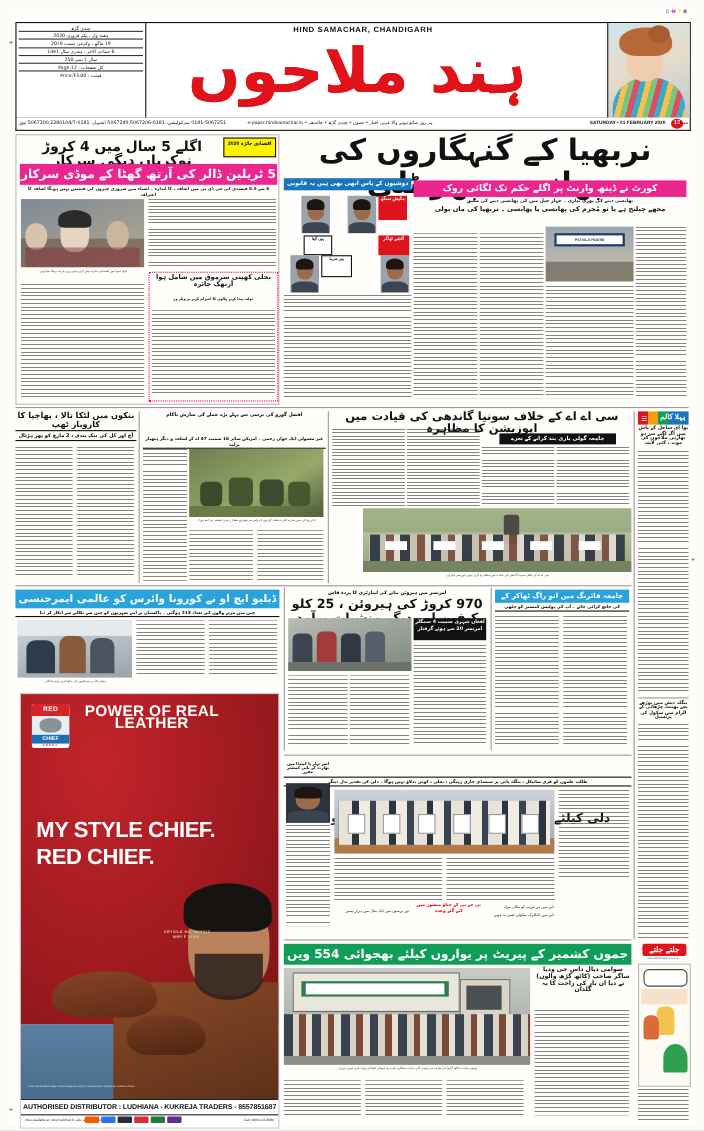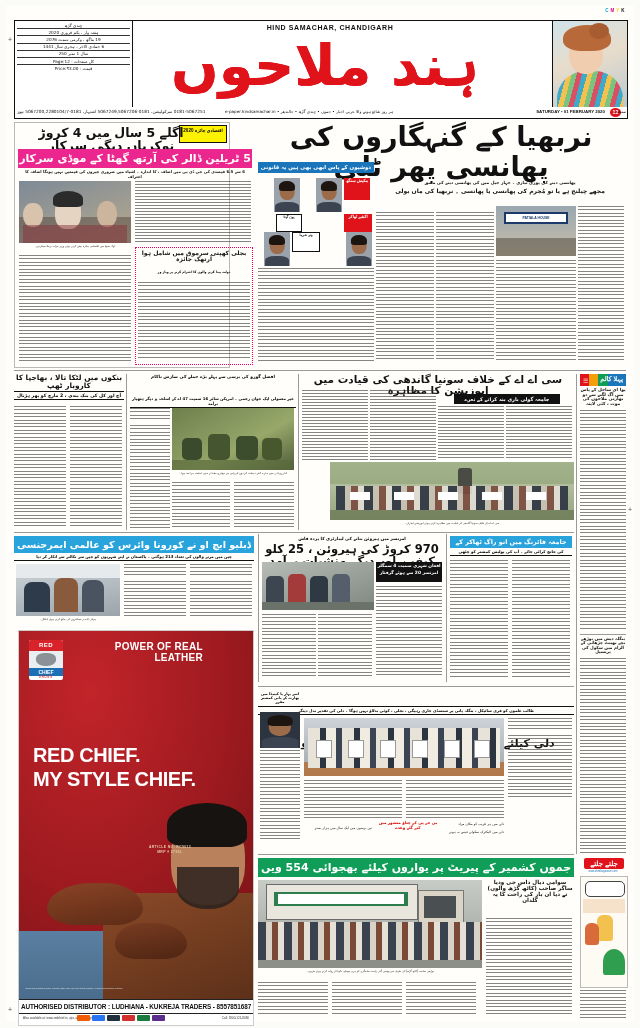--- a/index.html
+++ b/index.html
@@ -98,21 +98,21 @@
   .ad-red{position:absolute;left:0;top:0;width:100%;height:300px;
     background:radial-gradient(ellipse at 30% 20%,#c2242a 0%,#9d1a1f 60%,#7d1418 100%);}
   .ad-blue{position:absolute;left:0;top:300px;width:100%;height:68px;
     background:linear-gradient(180deg,#5b7fa0 0%,#4a6d8d 100%);}
   .ad-logo{position:absolute;left:10px;top:9px;width:34px;height:40px;background:#fff;border-radius:2px;overflow:hidden;}
   .ad-logo .t{position:absolute;left:0;top:0;width:100%;height:11px;background:#d8232a;color:#fff;font-size:6px;font-weight:bold;text-align:center;line-height:11px;letter-spacing:.4px;}
   .ad-logo .m{position:absolute;left:0;top:11px;width:100%;height:17px;background:#e9eef1;}
   .ad-logo .m .eleph{position:absolute;left:7px;top:2px;width:20px;height:13px;border-radius:40% 40% 45% 45%;background:#8a9298;}
   .ad-logo .b{position:absolute;left:0;top:28px;width:100%;height:8px;background:#1b6fb5;color:#fff;font-size:5px;font-weight:bold;text-align:center;line-height:8px;}
   .ad-logo .s{position:absolute;left:0;top:36px;width:100%;height:4px;color:#d8232a;font-size:2.6px;font-weight:bold;text-align:center;line-height:4px;letter-spacing:1px;}
-  .ad-power{position:absolute;left:54px;top:10px;width:130px;color:#fff;font-weight:bold;font-size:10px;line-height:11px;text-align:right;letter-spacing:.3px;}
+  .ad-power{position:absolute;left:54px;top:10px;width:130px;color:#fff;font-weight:bold;font-size:14px;line-height:11px;text-align:center;letter-spacing:.3px;}
   .ad-claim{position:absolute;left:14px;top:112px;color:#fff;font-weight:bold;font-size:20px;line-height:24px;letter-spacing:-.4px;}
   .ad-model-head{position:absolute;right:8px;top:182px;width:74px;height:92px;border-radius:46% 46% 42% 42%;background:#b9825c;}
   .ad-model-hair{position:absolute;right:6px;top:172px;width:80px;height:44px;border-radius:50% 50% 24% 24%;background:#171311;}
   .ad-model-beard{position:absolute;right:14px;top:236px;width:62px;height:42px;border-radius:0 0 48% 48%;background:#2a211c;opacity:.85;}
   .ad-jacket{position:absolute;right:0;top:262px;width:150px;height:106px;background:linear-gradient(160deg,#8a4a28,#5d3019);border-radius:24px 0 0 0;}
   .ad-shoe{position:absolute;left:28px;top:252px;width:96px;height:42px;background:linear-gradient(170deg,#8a4326,#5e2c16);border-radius:46% 40% 28% 30%/60% 60% 40% 40%;}
   .ad-shoe2{position:absolute;left:96px;top:292px;width:72px;height:36px;background:linear-gradient(170deg,#7a3c22,#4e2512);border-radius:40% 46% 30% 28%/55% 58% 42% 42%;}
   .ad-art{position:absolute;left:96px;top:214px;color:#e8c9a8;font-size:3.4px;font-weight:bold;letter-spacing:.4px;text-align:center;width:110px;line-height:5px;}
   .ad-fine{position:absolute;left:6px;top:356px;width:180px;color:#dfe7ec;font-size:2.1px;line-height:2.8px;}
   .ad-dist{position:absolute;left:0;top:368px;width:100%;height:13px;border-top:1px solid #222;border-bottom:1px solid #222;
@@ -171,21 +171,21 @@
   </div>
 
   <div class="contact">
     <div class="l urdu">0181-5067251 سرکولیشن، 0181-5067249,5067206 اشتہار، 0181-5067200,2280104/7 نیوز</div>
     <div class="c urdu">ہر روز شائع ہونے والا عربی اخبار  •  جموں  •  چندی گڑھ  •  جالندھر  •  e-paper.hindsamachar.in</div>
     <div class="r">SATURDAY • 01 FEBRUARY 2020</div>
     <div class="pagebadge">12</div>
     <div class="pagebadge-after urdu">صفحات</div>
   </div>
 
-  <div class="colbox box" style="left:8px;top:116px;width:216px;height:246px;">
+  <div class="colbox box" style="left:8px;top:116px;width:240px;height:246px;">
     <div style="position:absolute;right:2px;top:2px;width:48px;height:18px;background:#fff200;border:.5px solid #111;
          font-size:4.6px;font-weight:bold;text-align:center;direction:rtl;line-height:8px;padding-top:1px;box-sizing:border-box;">اقتصادی جائزہ 2020</div>
     <div class="hl urdu" style="position:absolute;left:3px;top:3px;width:186px;font-size:12.5px;text-align:center;color:#111;">اگلے 5 سال میں 4 کروڑ نوکریاں دیگی سرکار</div>
     <div class="banner banner-pink" style="position:absolute;left:3px;top:26px;width:234px;height:19px;font-size:11px;line-height:19px;overflow:hidden;">5 ٹریلین ڈالر کی آرتھ گھٹا کے موڈی سرکار کے سپنوں کو لگا جھٹکا</div>
     <div class="urdu" style="position:absolute;left:3px;top:46px;width:234px;font-size:3.9px;text-align:center;font-weight:bold;color:#111;">6 سے 6.5 فیصدی کی جی ڈی پی میں اضافہ ، کا اندازہ ۔ اشیاء میں ضروری چیزوں کی قیمتیں نہیں ہونگا اضافہ کا اعتراف</div>
 
     <div class="ph" style="left:4px;top:58px;width:112px;height:62px;background:linear-gradient(160deg,#7d8a96,#b7a98f);">
       <div style="position:absolute;left:0;bottom:0;width:100%;height:26px;background:#5d4f44;opacity:.55;"></div>
       <div style="position:absolute;left:36px;top:14px;width:26px;height:34px;border-radius:46% 46% 40% 40%;background:#e6d4c2;"></div>
       <div style="position:absolute;left:34px;top:10px;width:30px;height:16px;border-radius:50% 50% 20% 20%;background:#2b2b2b;"></div>
@@ -202,20 +202,21 @@
     <div class="box" style="position:absolute;left:120px;top:124px;width:116px;height:116px;border-color:#e06;border-style:dotted;">
       <div class="hl urdu" style="position:absolute;left:2px;top:2px;width:112px;font-size:6px;text-align:center;color:#111;">بجلی کھپتی سرموق میں شامل ہوا آرتھک جائزہ</div>
       <div class="urdu" style="position:absolute;left:2px;top:22px;width:112px;font-size:3.2px;text-align:center;font-weight:bold;">دولت پیدا کرنے والوں کا احترام کرنے پر ویاز ور</div>
       <div class="copy" style="position:absolute;left:2px;top:34px;width:112px;height:78px;"></div>
     </div>
   </div>
 
   <div class="colbox" style="left:250px;top:116px;width:370px;height:246px;">
     <div class="hl urdu" style="position:absolute;right:0;top:0;width:370px;font-size:27px;text-align:center;color:#111;line-height:30px;">نربھیا کے گنہگاروں کی پھانسی پھر ٹلی</div>
 
+    <div class="banner banner-pink" style="position:absolute;left:120px;top:42px;width:248px;height:15px;font-size:8.4px;line-height:15px;overflow:hidden;">کورٹ نے ڈیتھ وارنٹ پر اگلے حکم تک لگائی روک</div>
     <div class="urdu" style="position:absolute;left:120px;top:58px;width:248px;font-size:4.3px;text-align:center;font-weight:bold;color:#111;">پھانسی دینے کی پوری تیاری ۔ جہاز جیل میں کی پھانسی دینے کی مشق</div>
     <div class="urdu hl" style="position:absolute;left:120px;top:66px;width:248px;font-size:6px;text-align:center;color:#111;">مجھے چیلنج ہے یا تو مُجرم کی پھانسی یا پھانسی ۔ نربھیا کی ماں بولی</div>
 
     <div class="banner banner-blue" style="position:absolute;left:2px;top:40px;width:116px;height:11px;font-size:5.4px;line-height:11px;overflow:hidden;">دوشیوں کے پاس ابھی بھی ہیں یہ قانونی متبادل</div>
 
     <div class="mug" style="left:60px;top:56px;width:26px;height:34px;">
       <div class="torso"></div>
           <div class="head"></div>
           <div class="hairm"></div>
         </div>
@@ -431,22 +432,22 @@
       <div class="m">
             <div class="eleph"></div>
           </div>
       <div class="b">CHIEF</div>
       <div class="s">SHOES</div>
     </div>
 
     <div class="ad-power">POWER OF REAL LEATHER</div>
 
     <div class="ad-claim">
+      <div>MY STYLE CHIEF.</div>
       <div>RED CHIEF.</div>
-      <div>MY STYLE CHIEF.</div>
     </div>
 
     <div class="ad-jacket"></div>
     <div class="ad-model-head"></div>
     <div class="ad-model-beard"></div>
     <div class="ad-model-hair"></div>
     <div class="ad-shoe"></div>
     <div class="ad-shoe2"></div>
 
     <div class="ad-art">

